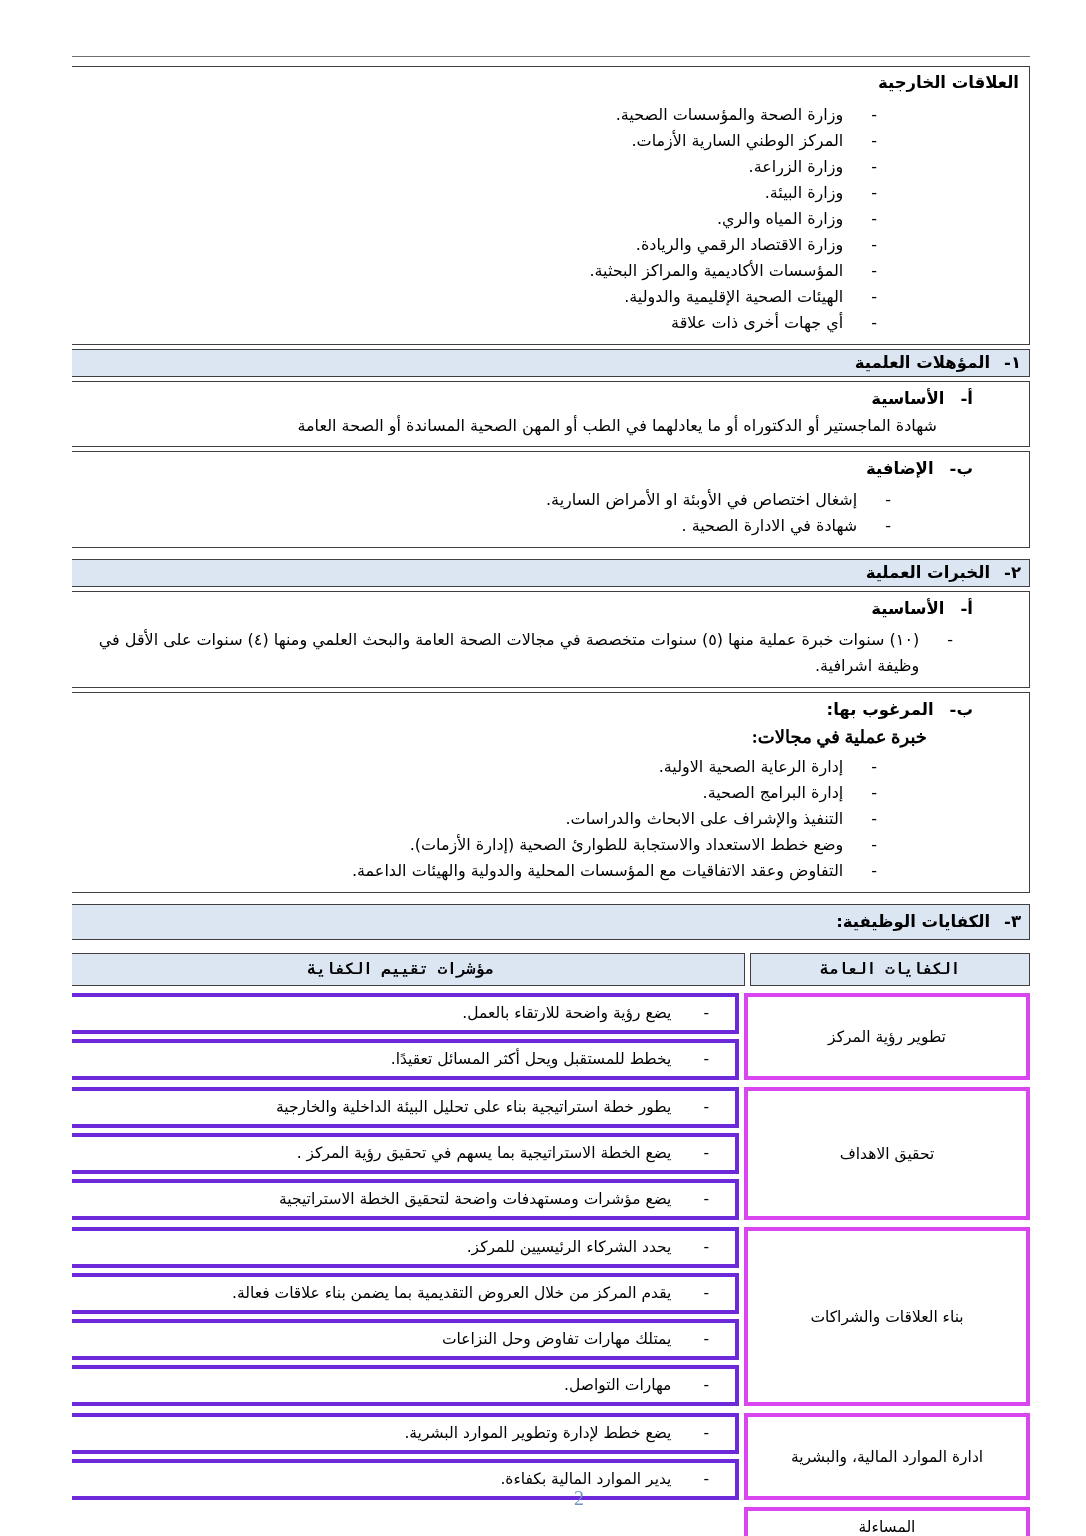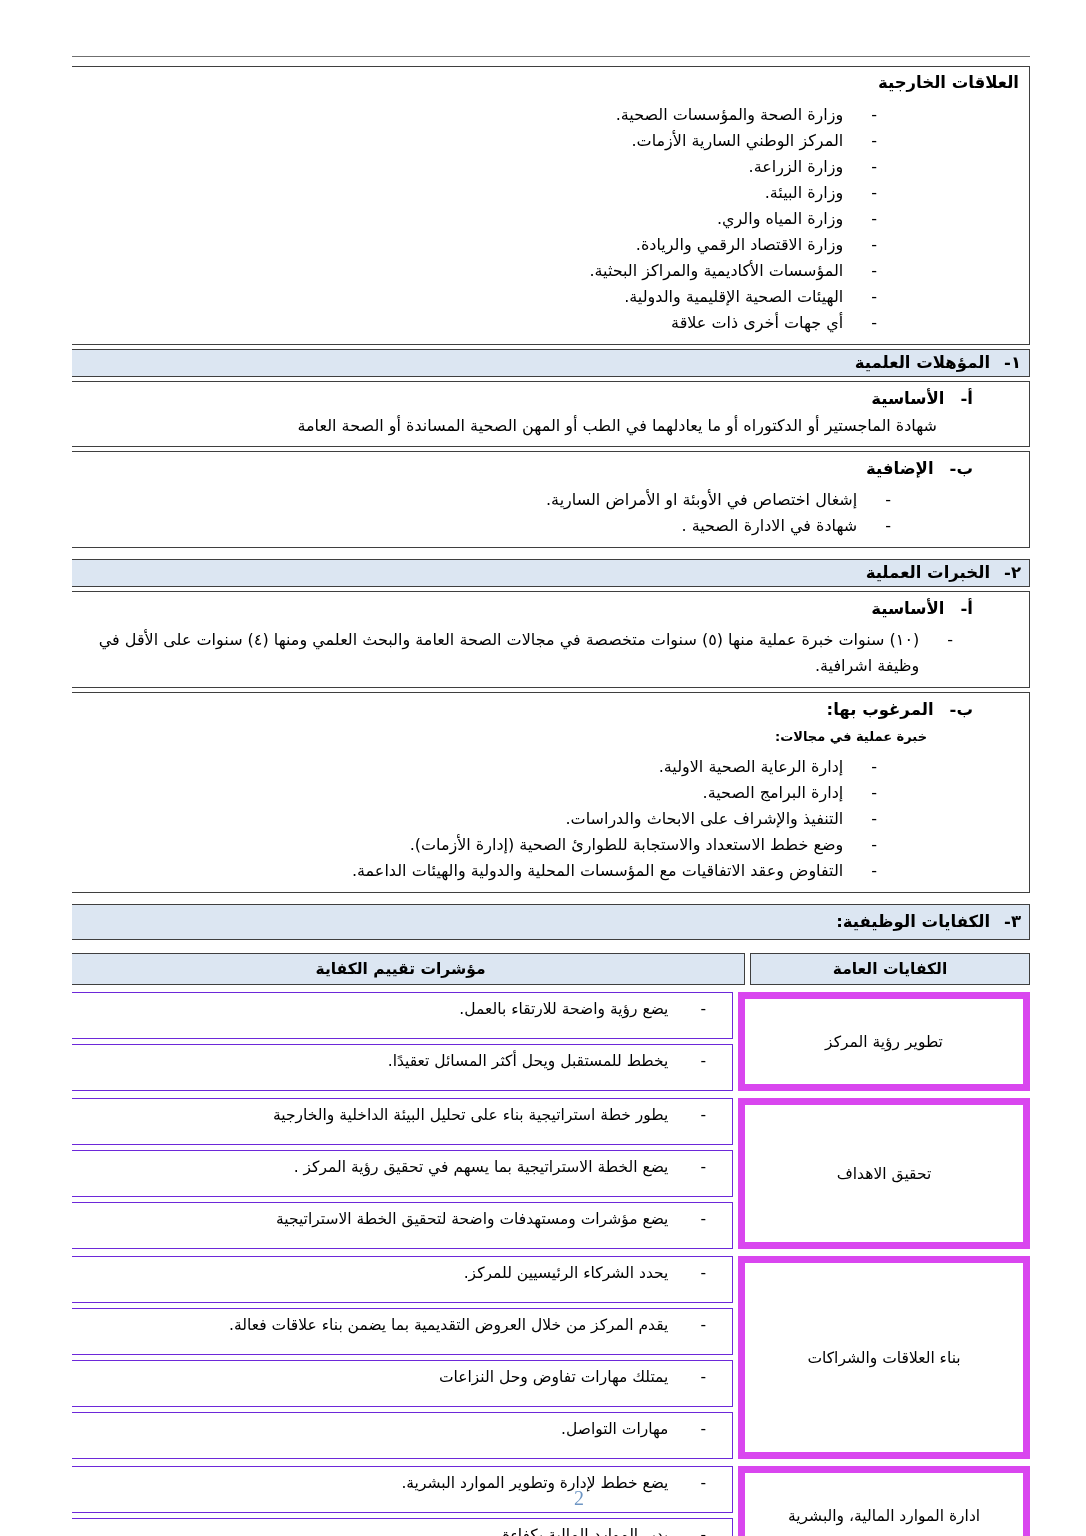--- a/index.html
+++ b/index.html
@@ -41,41 +41,41 @@
 
   ul.dash-list { list-style:none; margin:4px; padding:0; }
   li.dash { display:flex; gap:28px; line-height:26px; align-items:baseline; }
   li.dash::before { content:"-"; flex:none; }
   .ind-a { padding-right:140px; }
   .ind-b { padding-right:126px; }
   .ind-c { padding-right:64px; }
 
   .sub-label { display:flex; gap:16px; font-weight:bold; font-size:16.5px; padding:1px 48px 1px 0; line-height:26px; }
   .plain { padding:0 84px 3px 0; line-height:26px; font-size:16px; }
-  .sub-subtitle { font-weight:bold; font-size:13px; padding-right:94px; line-height:26px; }
+  .sub-subtitle { font-weight:bold; font-size:18px; padding-right:94px; line-height:26px;font-family:Liberation Serif, serif; }
 
   
   .ct-row { display:flex; gap:5px; margin-bottom:7px; font-size:15.5px; }
   .ct-general {
     flex:none; width:258px;
-    border:7px solid #d946ef;
+    border:4px solid #d946ef;
     display:flex; align-items:center; justify-content:center;
     text-align:center; padding:4px 10px; line-height:24px;
   }
   .ct-indicators { flex:1; display:flex; flex-direction:column; gap:5px; }
   .ct-ind {
-    border:1px solid #6d28d9;
+    border:4px solid #6d28d9;
     display:flex; gap:32px; align-items:center;
-    padding:5px 26px 18px; line-height:22px;
+    padding:5px 26px 6px; line-height:22px;
   }
   .ct-ind::before { content:"-"; flex:none; }
   .ct-head .ct-cell {
     background:#dce6f2; font-weight:bold;
     display:flex; align-items:center; justify-content:center;
-    border:1px solid #3f3f3f; padding:6px 10px;
+    border:1px solid #3f3f3f; padding:6px 10px;font-family:Liberation Mono, monospace;
   }
   .ct-head .ct-cell.right { flex:none; width:258px; }
   .ct-head .ct-cell.left  { flex:1; }
 
   .pagenum {
     position:absolute; bottom:26px; left:0; right:0;
     text-align:center;
     color:#6e96c4;
     font-size:20px;
     font-family:"Liberation Serif", serif;

